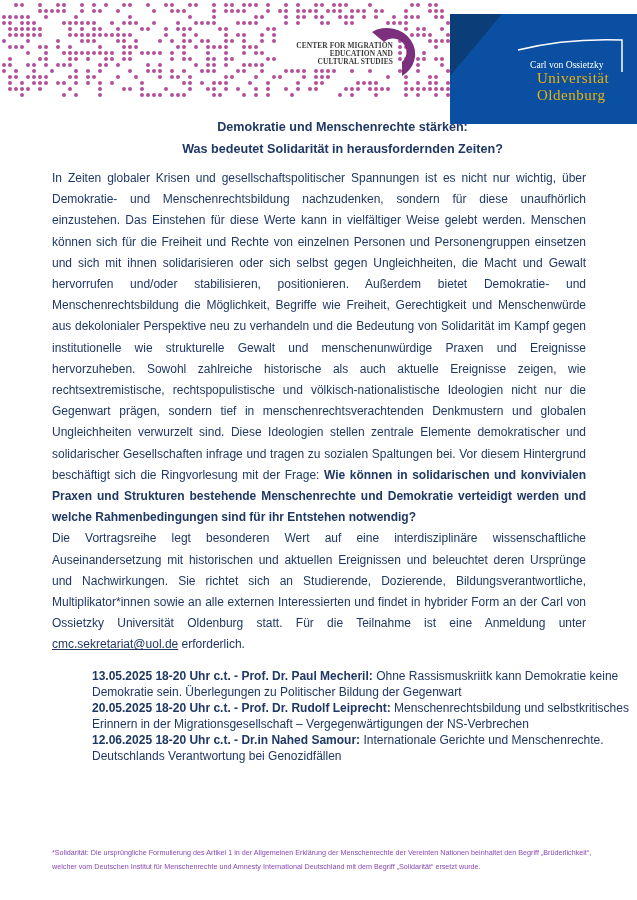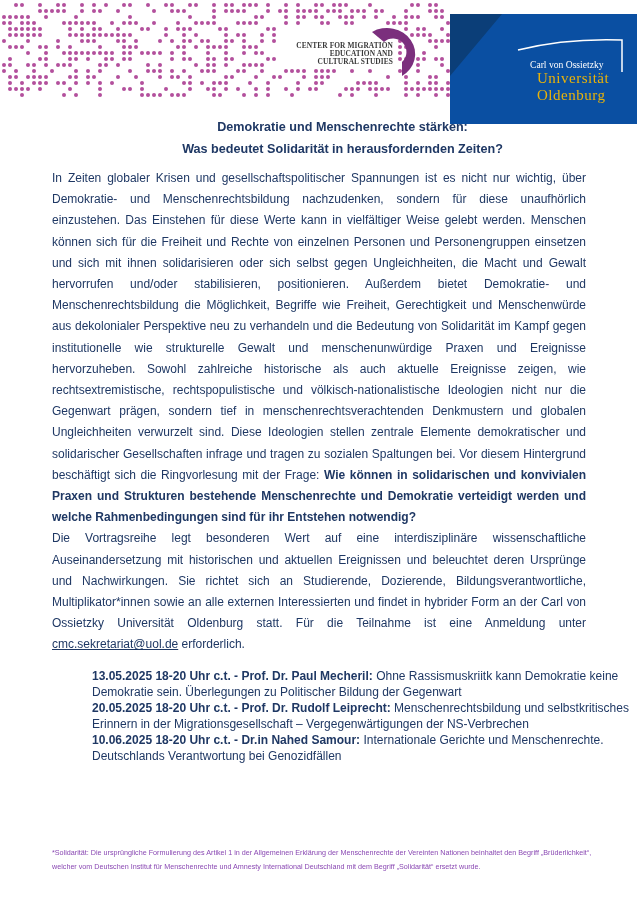--- a/index.html
+++ b/index.html
@@ -524,16 +524,16 @@
 <div class="title t2">Was bedeutet Solidarität in herausfordernden Zeiten?</div>
 
 <div class="body-text">
   <p><span>In Zeiten globaler Krisen und gesellschaftspolitischer Spannungen ist es nicht nur wichtig, über Demokratie- und Menschenrechtsbildung nachzudenken, sondern für diese unaufhörlich einzustehen. Das Einstehen für diese Werte kann in vielfältiger Weise gelebt werden. Menschen können sich für die Freiheit und Rechte von einzelnen Personen und Personengruppen einsetzen und sich mit ihnen solidarisieren oder sich selbst gegen Ungleichheiten, die Macht und Gewalt hervorrufen und/oder stabilisieren, positionieren. Außerdem bietet Demokratie- und Menschenrechtsbildung die Möglichkeit, Begriffe wie Freiheit, Gerechtigkeit und Menschenwürde aus dekolonialer Perspektive neu zu verhandeln und die Bedeutung von Solidarität im Kampf gegen institutionelle wie strukturelle Gewalt und menschenunwürdige Praxen und Ereignisse hervorzuheben. Sowohl zahlreiche historische als auch aktuelle Ereignisse zeigen, wie rechtsextremistische, rechtspopulistische und völkisch-nationalistische Ideologien nicht nur die Gegenwart prägen, sondern tief in menschenrechtsverachtenden Denkmustern und globalen Ungleichheiten verwurzelt sind. Diese Ideologien stellen zentrale Elemente demokratischer und solidarischer Gesellschaften infrage und tragen zu sozialen Spaltungen bei. Vor diesem Hintergrund beschäftigt sich die Ringvorlesung mit der Frage: </span><b>Wie  können in solidarischen und konvivialen Praxen und Strukturen bestehende Menschenrechte und Demokratie verteidigt werden und welche Rahmenbedingungen sind für ihr Entstehen notwendig?</b></p>
   <p><span>Die Vortragsreihe legt besonderen Wert auf eine interdisziplinäre wissenschaftliche Auseinandersetzung mit historischen und aktuellen Ereignissen und beleuchtet deren Ursprünge und Nachwirkungen. Sie richtet sich an Studierende, Dozierende, Bildungsverantwortliche, Multiplikator*innen sowie an alle externen Interessierten und findet in hybrider Form an der Carl von Ossietzky Universität Oldenburg statt. Für die Teilnahme ist eine Anmeldung unter </span><a class="mail">cmc.sekretariat@uol.de</a><span> erforderlich.</span></p>
 </div>
 
 <div class="events">
   <p><b>13.05.2025 18-20 Uhr c.t.  - Prof. Dr. Paul Mecheril:</b><span> Ohne Rassismuskriitk kann Demokratie keine Demokratie sein. Überlegungen zu Politischer Bildung der Gegenwart</span></p>
   <p><b>20.05.2025 18-20 Uhr c.t. - Prof. Dr. Rudolf Leiprecht:</b><span> Menschenrechtsbildung und selbstkritisches Erinnern in der Migrationsgesellschaft – Vergegenwärtigungen der NS-Verbrechen</span></p>
-  <p><b>10.06.2025 18-20 Uhr c.t. - Dr.in Nahed Samour:</b><span> Internationale Gerichte und Menschenrechte. Deutschlands Verantwortung bei Genozidfällen</span></p>
+  <p><b>12.06.2025 18-20 Uhr c.t. - Dr.in Nahed Samour:</b><span> Internationale Gerichte und Menschenrechte. Deutschlands Verantwortung bei Genozidfällen</span></p>
 </div>
 
 <div class="footnote">*Solidarität: Die ursprüngliche Formulierung des Artikel 1 in der Allgemeinen Erklärung der Menschenrechte der Vereinten Nationen beinhaltet den Begriff „Brüderlichkeit“, welcher vom Deutschen Institut für Menschenrechte und Amnesty International Deutschland mit dem Begriff „Solidarität“ ersetzt wurde.</div>
 
 </body></html>

